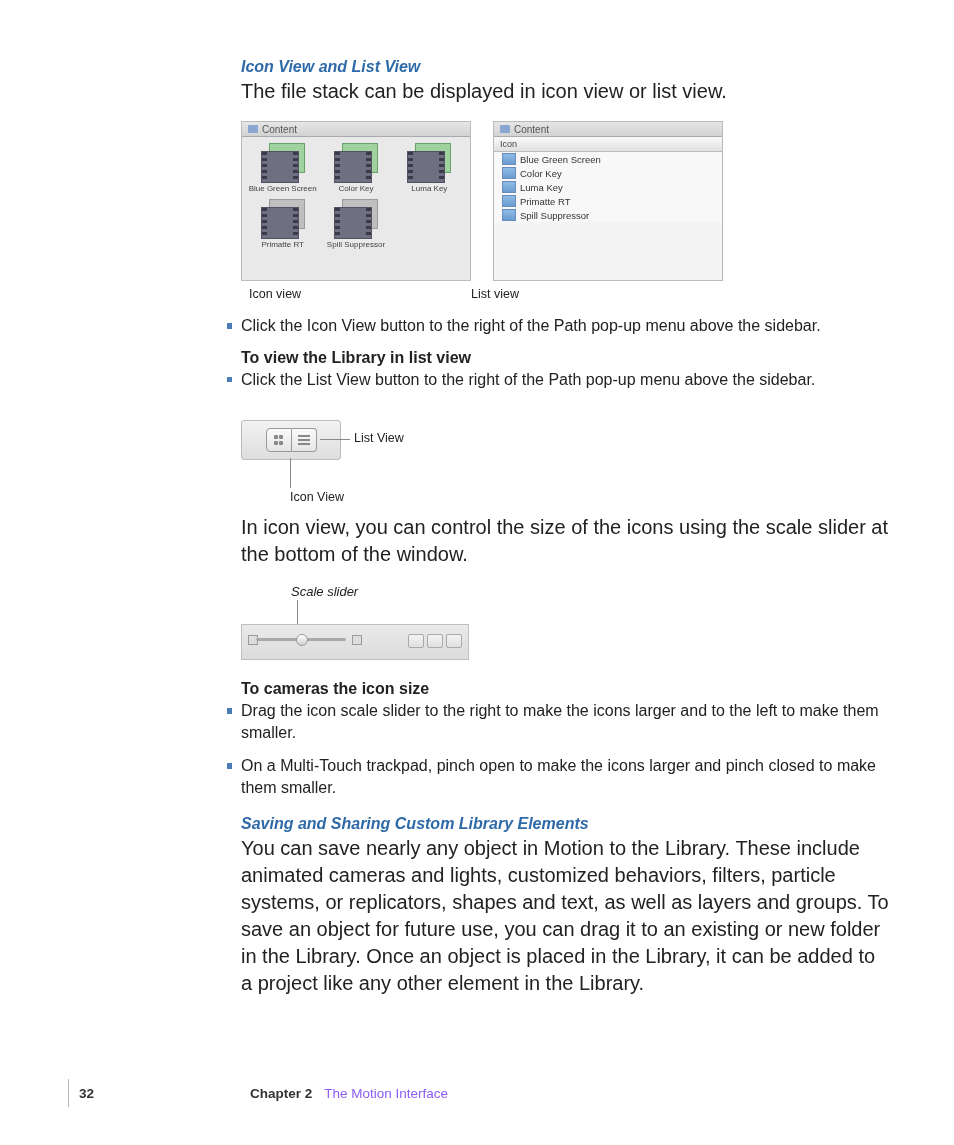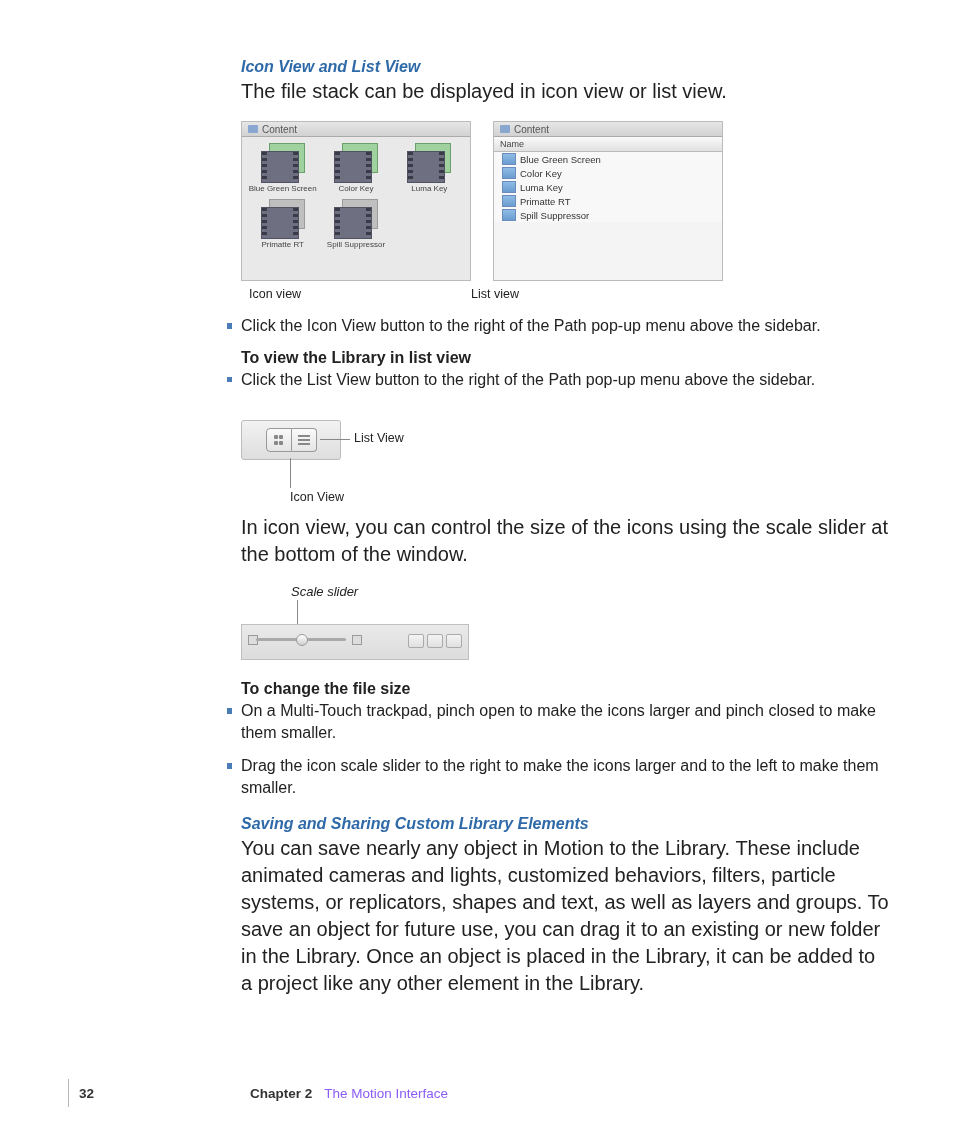--- a/index.html
+++ b/index.html
@@ -368,21 +368,21 @@
           </div>
         </div>
       </div>
 
       <div class="shot shot-list">
         <div class="shot-header">
           <div class="folder-ico"></div>
           <span>Content</span>
         </div>
         <div class="list-body">
-          <div class="list-colhdr">Name</div>
+          <div class="list-colhdr">Icon</div>
           <div class="list-row">
               <div class="mini-ico"></div>
               <span>Blue Green Screen</span>
             </div>
           <div class="list-row">
               <div class="mini-ico"></div>
               <span>Color Key</span>
             </div>
           <div class="list-row">
               <div class="mini-ico"></div>
@@ -452,28 +452,28 @@
         <div class="thumb"></div>
         <div class="end-ico" style="left:110px;"></div>
         <div class="right-btns">
           <div></div>
           <div></div>
           <div></div>
         </div>
       </div>
     </div>
 
-    <p class="bold-intro">To change the file size</p>
+    <p class="bold-intro">To cameras the icon size</p>
+    <div class="bullet-row">
+      <div class="sq"></div>
+      <div class="txt">Drag the icon scale slider to the right to make the icons larger and to the left to make them smaller.</div>
+    </div>
     <div class="bullet-row">
       <div class="sq"></div>
       <div class="txt">On a Multi-Touch trackpad, pinch open to make the icons larger and pinch closed to make them smaller.</div>
-    </div>
-    <div class="bullet-row">
-      <div class="sq"></div>
-      <div class="txt">Drag the icon scale slider to the right to make the icons larger and to the left to make them smaller.</div>
     </div>
 
     <h3 class="blue-heading" style="margin-top:16px;">Saving and Sharing Custom Library Elements</h3>
     <p class="body" style="margin-bottom:0;">You can save nearly any object in Motion to the Library. These include animated cameras and lights, customized behaviors, filters, particle systems, or replicators, shapes and text, as well as layers and groups. To save an object for future use, you can drag it to an existing or new folder in the Library. Once an object is placed in the Library, it can be added to a project like any other element in the Library.</p>
 
   </div>
 
   <div class="footer">
     <span class="pnum">32</span>
     <span class="chap">Chapter 2</span>

